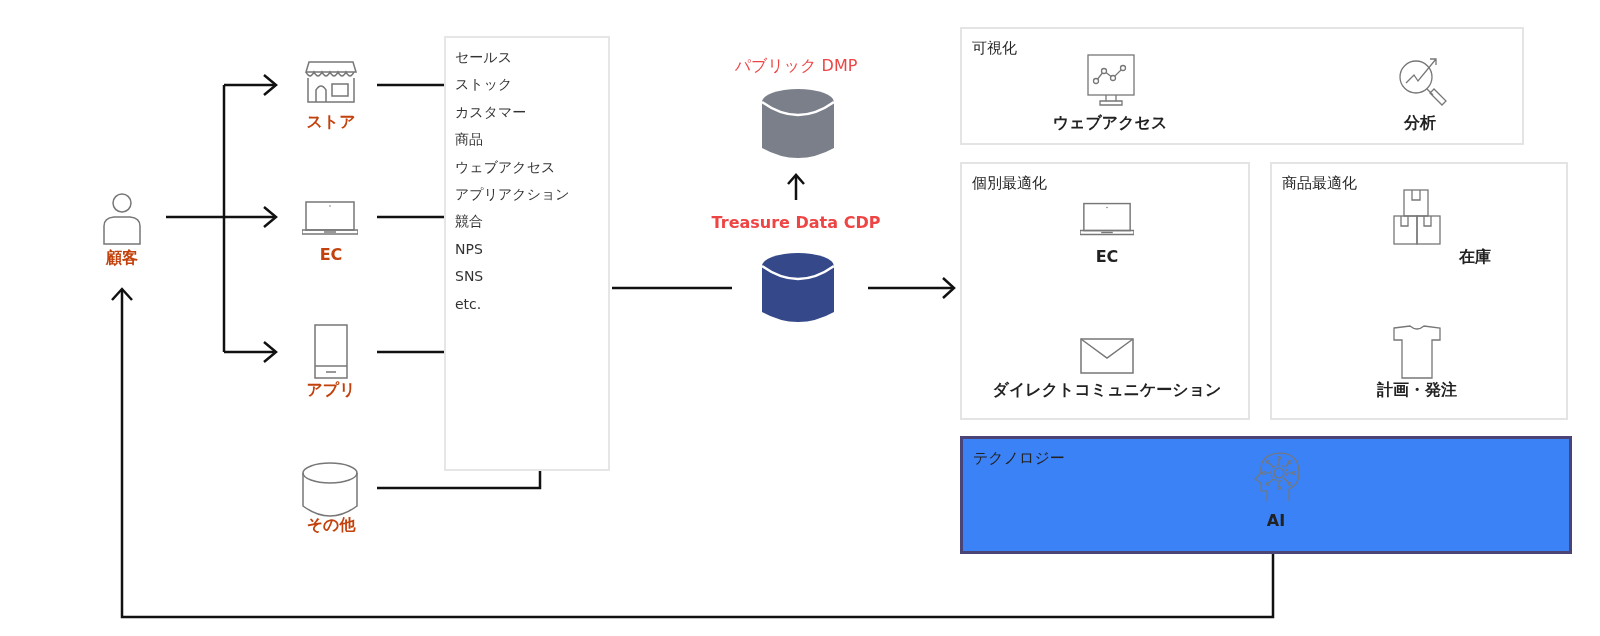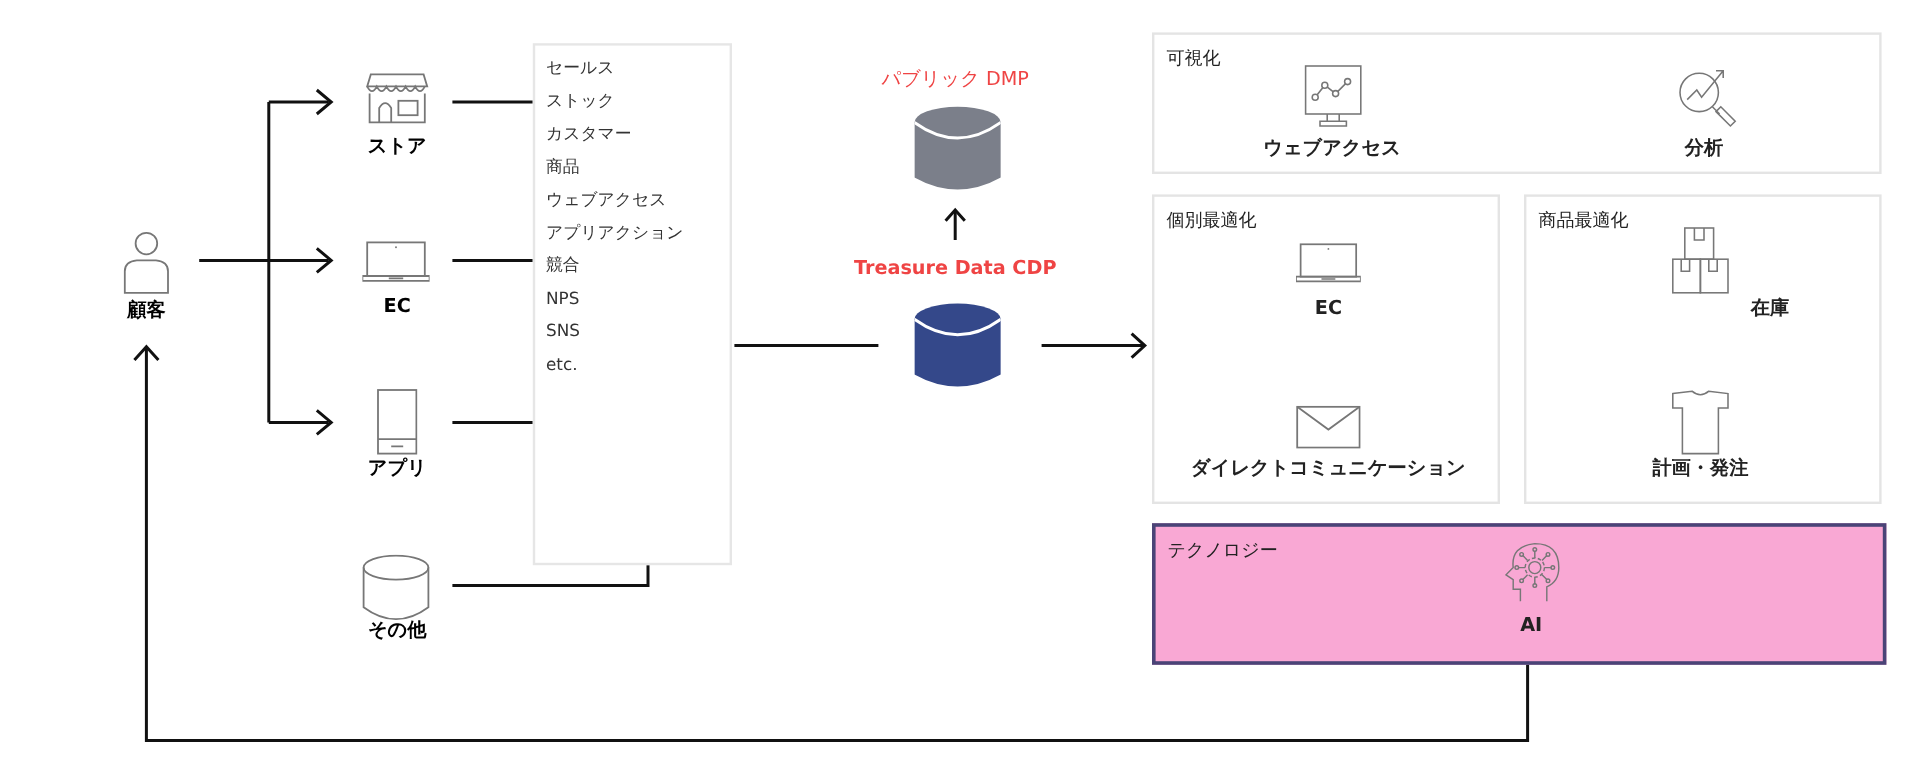--- a/index.html
+++ b/index.html
@@ -1,26 +1,26 @@
 <!DOCTYPE html>
 <html><head>
 <meta charset="utf-8">
 <style>
   html, body { margin:0; padding:0; background:#ffffff; }
   body { width:1600px; height:636px; position:relative; overflow:hidden;
          font-family:"DejaVu Sans", "Liberation Sans", sans-serif; color:#222; }
   .abs { position:absolute; }
   svg.lines { position:absolute; left:0; top:0; }
-  .label { position:absolute; font-size:16px; font-weight:bold; color:#000000; text-align:right; white-space:nowrap; transform:translateX(-50%); }
+  .label { position:absolute; font-size:16px; font-weight:bold; color:#c2410c; text-align:right; white-space:nowrap; transform:translateX(-50%); }
   .source-box { position:absolute; left:444px; top:36px; width:166px; height:435px; border:2px solid #e6e6e6; background:#fff; box-sizing:border-box; }
   .source-box ul { list-style:none; margin:0; padding:6px 0 0 9px; }
   .source-box li { font-size:14px; line-height:27.4px; color:#333; white-space:nowrap; }
   .panel { position:absolute; border:2px solid #e4e4e4; background:#fff; box-sizing:border-box; }
   .panel-title { position:absolute; left:10px; top:10px; font-size:15px; color:#222; white-space:nowrap; }
-  .panel.tech { border:3px solid #4a4477; background:#f9a8d4; }
+  .panel.tech { border:3px solid #4a4477; background:#3b82f6; }
   .item-label { position:absolute; font-size:16px; font-weight:bold; color:#222; white-space:nowrap; transform:translateX(-50%); }
   .plain { position:absolute; font-size:16px; color:#ef4444; white-space:nowrap; transform:translateX(-50%); }
   .bold { font-weight:bold; }
 </style>
 </head>
 <body>
 
 <svg class="lines" width="1600" height="636">
   <g stroke="#111" stroke-width="2.5" fill="none" stroke-linecap="butt" stroke-linejoin="miter">
 
@@ -131,21 +131,21 @@
 
 <div class="plain bold" style="left:796px;top:213px;">Treasure Data CDP</div>
 <div class="abs" style="left:762px;top:252px;">
   <svg width="72" height="72" viewBox="0 0 72 72">
     <path d="M0,14 V60 Q36,80 72,60 V14 Z" fill="#34488a"></path>
     <ellipse cx="36" cy="14" rx="36" ry="13" fill="#34488a"></ellipse>
     <path d="M0,14 Q36,40 72,14" fill="none" stroke="#fff" stroke-width="2.5"></path>
   </svg>
 </div>
 
-<div class="panel" style="left:960px;top:27px;width:608px;height:118px;">
+<div class="panel" style="left:960px;top:27px;width:564px;height:118px;">
   <div class="panel-title">可視化</div>
   <div class="abs" style="left:124px;top:24px;">
     <svg width="50" height="54" viewBox="0 0 50 54">
       <g fill="none" stroke="#777" stroke-width="1.3">
         <rect x="2" y="2" width="46" height="40"></rect>
         <path d="M20,42 V48 M30,42 V48 M14,48 H36 V52 H14 Z"></path>
         <path d="M10,28 L18,18 L27,25 L37,15"></path>
         <circle cx="10" cy="28" r="2.5" fill="#fff"></circle>
         <circle cx="18" cy="18" r="2.5" fill="#fff"></circle>
         <circle cx="27" cy="25" r="2.5" fill="#fff"></circle>

